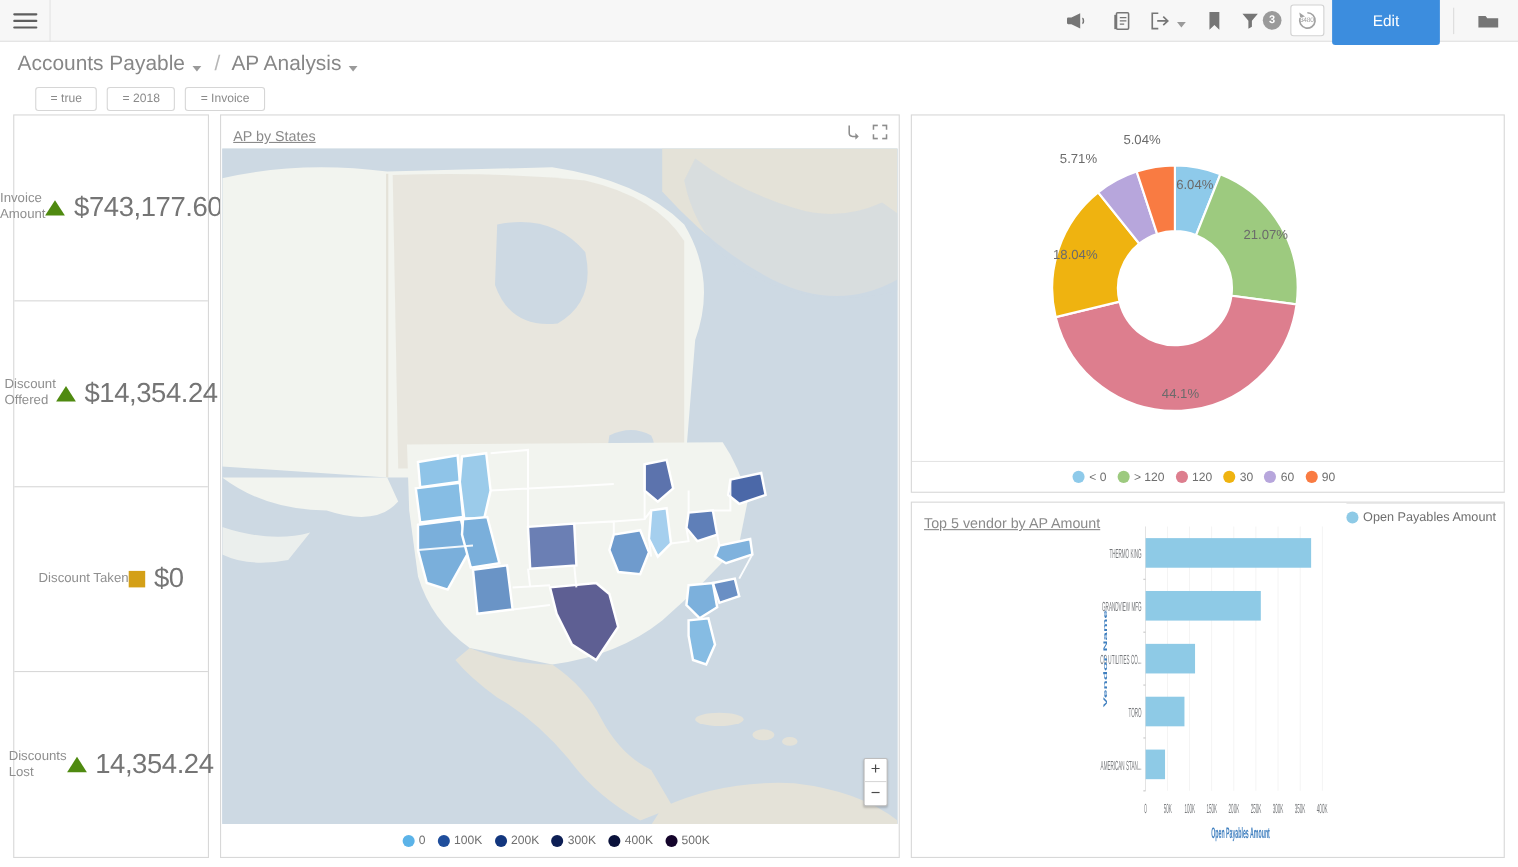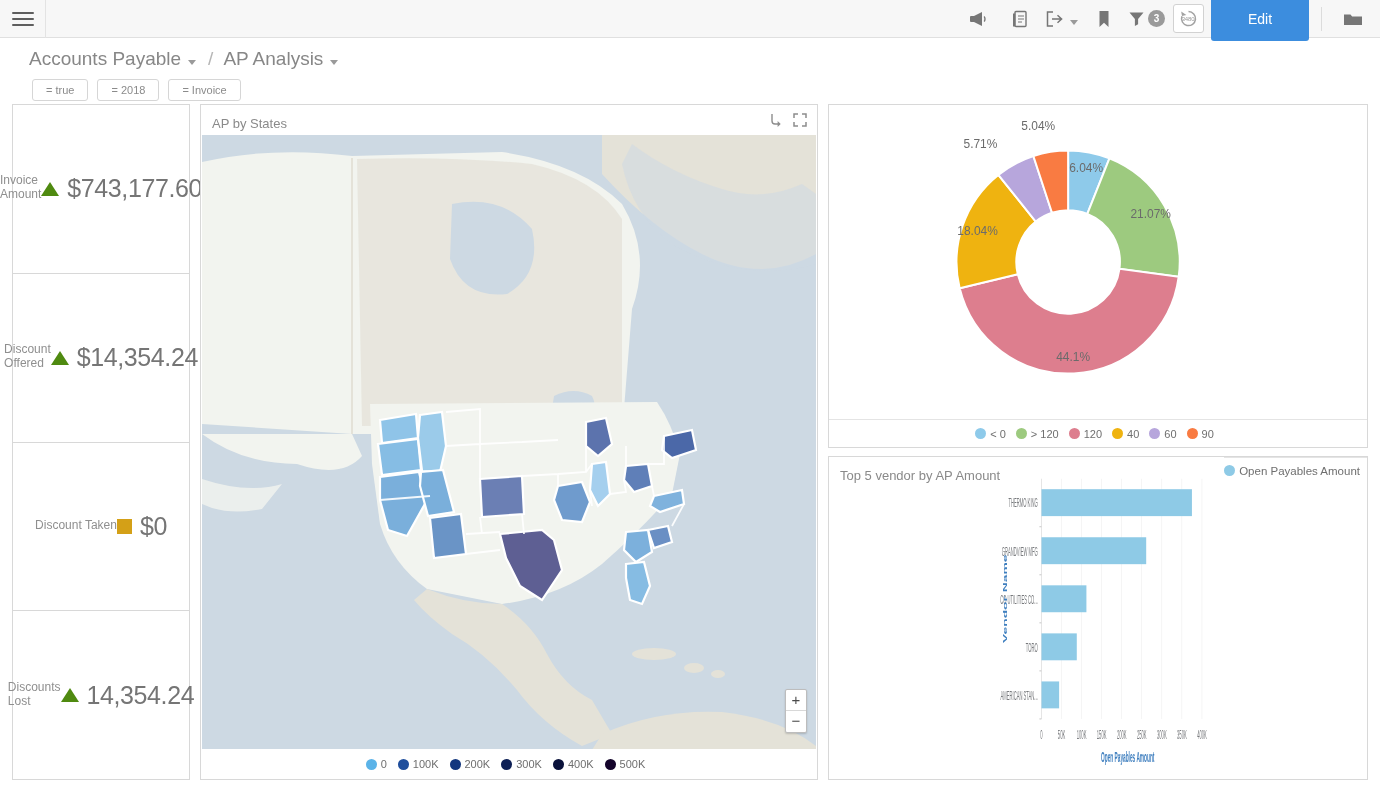--- a/index.html
+++ b/index.html
@@ -62,21 +62,21 @@
     width: 98px; height: 44px;
     border: none; border-radius: 3px;
     cursor: pointer;
     font-family: "Liberation Sans", sans-serif;
   }
   #topbar-divider { width: 1px; height: 24px; background: #dcdcdc; margin: 0 10px 0 12px; }
 
   
   #crumbbar { padding: 10px 0 0 16px; }
   #breadcrumb {
-    font-size: 19px; color: #878787; display: flex; align-items: center; gap: 5px; margin-left: 13px;
+    font-size: 19px; color: #878787; display: flex; align-items: center; gap: 5px;
   }
   .crumb { cursor: pointer; color: #878787; }
   .caret-dn {
     display: inline-block; width: 0; height: 0; cursor: pointer;
     border-left: 4px solid transparent; border-right: 4px solid transparent;
     border-top: 5px solid #9a9a9a; margin: 7px 2px 0 2px;
   }
   .crumb-sep { color: #b6b6b6; margin: 0 5px; }
   #chips { display: flex; gap: 9px; padding: 9px 0 0 16px; }
   .chip {
@@ -89,20 +89,21 @@
   
   #dash {
     position: absolute; left: 12px; top: 104px;
     width: 1356px; height: 676px;
     display: flex; gap: 0px;
   }
   .panel { background: #fff; border: 1px solid #d8d8d8; }
   .panel-title {
     font-size: 13px; color: #8a8a8a;
     padding: 11px 0 0 11px;
+    text-decoration: underline;
   }
 
   
   #kpi-col { width: 178px; height: 100%; display: flex; flex-direction: column; border: 1px solid #d8d8d8; }
   .kpi {
     flex: 1; display: flex; 
     align-items: center; justify-content: center;
     border-bottom: 1px solid #d8d8d8;
   }
   .kpi:last-child { border-bottom: none; }
@@ -441,21 +442,21 @@
           <div class="lg-item">
             <span class="lg-dot" style="background: rgb(157, 202, 127);"></span>
             <span>&gt; 120</span>
           </div>
           <div class="lg-item">
             <span class="lg-dot" style="background: rgb(221, 126, 142);"></span>
             <span>120</span>
           </div>
           <div class="lg-item">
             <span class="lg-dot" style="background: rgb(239, 179, 16);"></span>
-            <span>40</span>
+            <span>30</span>
           </div>
           <div class="lg-item">
             <span class="lg-dot" style="background: rgb(183, 166, 220);"></span>
             <span>60</span>
           </div>
           <div class="lg-item">
             <span class="lg-dot" style="background: rgb(249, 123, 66);"></span>
             <span>90</span>
           </div>
         </div>

